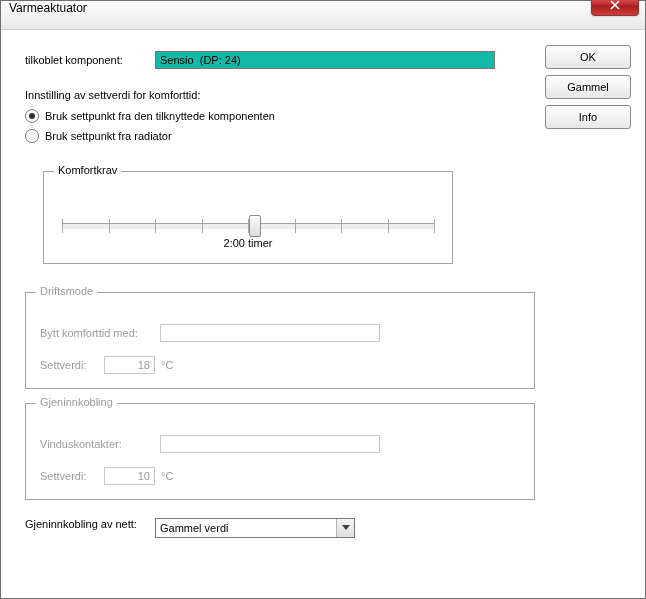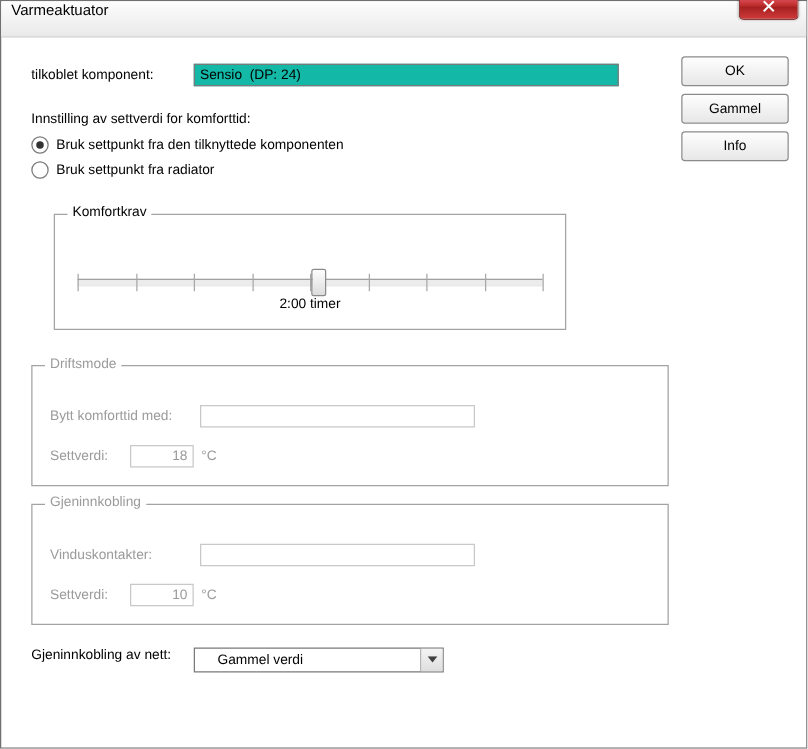--- a/index.html
+++ b/index.html
@@ -28,21 +28,21 @@
   .slider-track{height:4px;border-top:1px solid #a0a0a0;border-bottom:1px solid #e8e8e8;background:#ececec;position:relative;margin:20px 4px 0 4px}
   .tick{position:absolute;top:-5px;width:1px;height:14px;background:#a8a8a8}
   .thumb{position:absolute;top:-9px;width:10px;height:20px;background:linear-gradient(#fdfdfd,#dcdcdc);border:1px solid #8a8a8a;border-radius:2px;transform:translateX(-50%)}
   .slider-val{text-align:center;margin-top:8px}
   .disabled{color:#9b9b9b}
   .disabled .txt, .disabled .small{border-color:#c8c8c8;color:#9b9b9b;background:#fff}
   .small{width:51px;text-align:right}
   .drow{display:flex;align-items:center;margin-bottom:14px}
   .dlab{width:120px}
   .dfield{width:220px}
-  .combo{position:relative;width:200px;height:20px;border:1px solid #7a7a7a;background:#fff;display:flex;align-items:center;padding-left:18px;box-sizing:border-box}
+  .combo{position:relative;width:200px;height:20px;border:1px solid #7a7a7a;background:#fff;display:flex;align-items:center;padding-left:4px;box-sizing:border-box}
   .combo-arrow{position:absolute;right:0;top:0;bottom:0;width:17px;border-left:1px solid #b5b5b5;background:linear-gradient(#f4f4f4,#dedede);display:flex;align-items:center;justify-content:center}
   .combo-arrow svg{width:8px;height:6px}
   .bottom-row{display:flex;align-items:flex-start;margin-top:18px}
 </style>
 </head>
 <body>
 
 <div class="window">
   <div class="titlebar">
     <span class="titlebar-title">Varmeaktuator</span>

